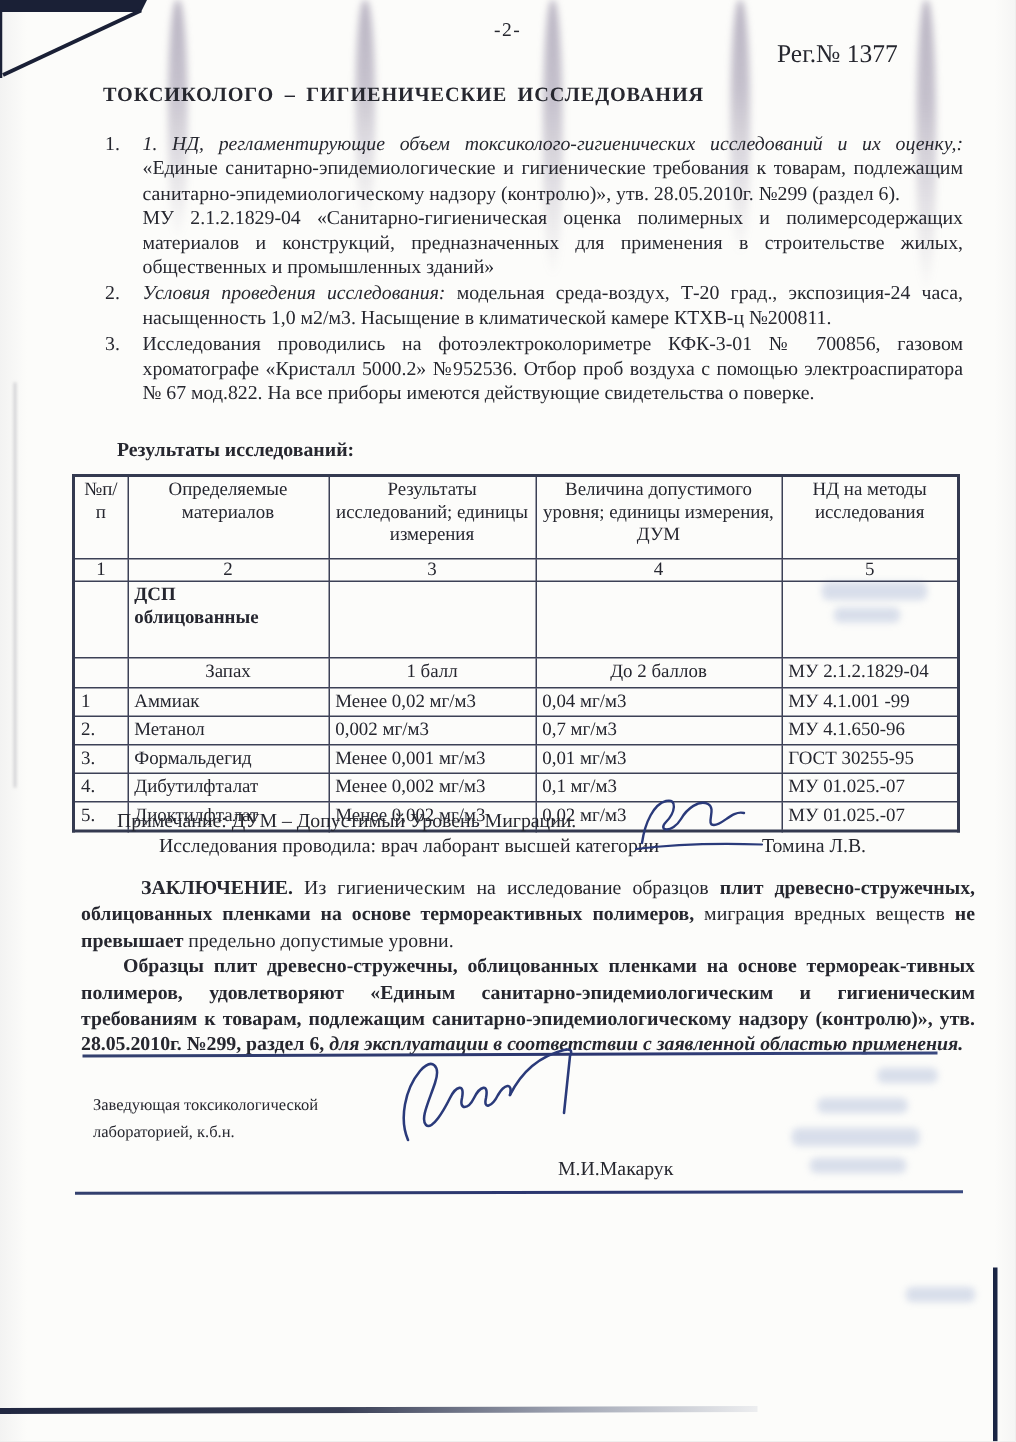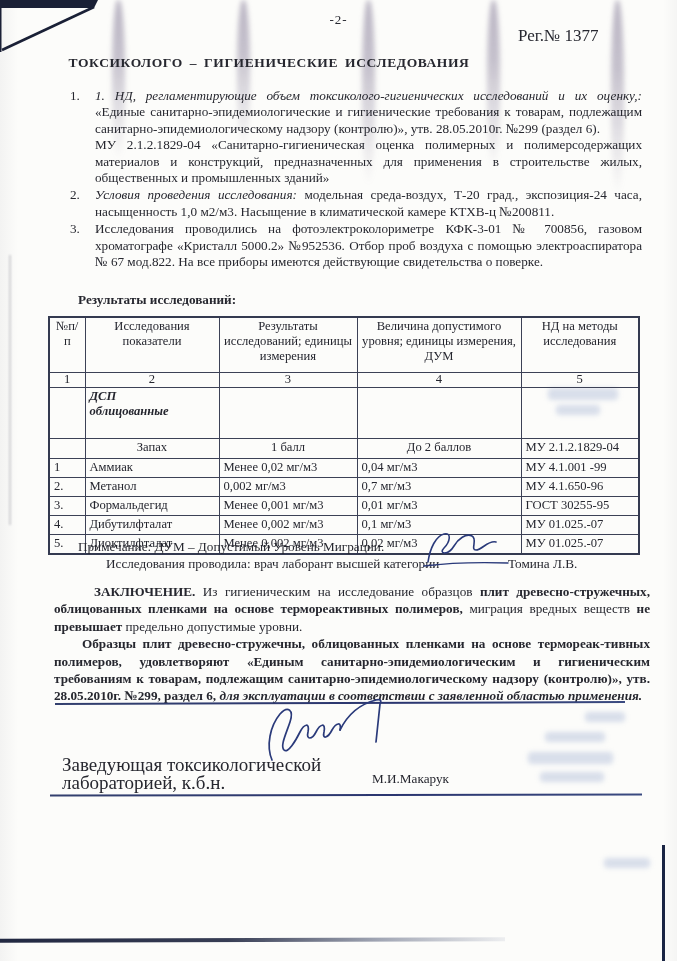--- a/index.html
+++ b/index.html
@@ -47,38 +47,38 @@
   table.results{
     position:absolute;top:316px;left:48px;width:590px;
     border-collapse:collapse;table-layout:fixed;
     font-size:12.6px;color:#25262f;
   }
   table.results td{border:1.4px solid #3c4156;padding:1px 4px;vertical-align:top;overflow:hidden;}
   table.results{border:2px solid #343a50;}
   td.c{text-align:center;}
   td.hdr{text-align:center;vertical-align:middle;line-height:15px;height:52px;}
   tr.colnums td{height:14px;line-height:13px;padding:0 4px;}
-  tr.group td{height:48px;font-weight:bold;font-style:italic;}
+  tr.group td{height:48px;font-weight:bold;}
   tr.zapah td{height:17px;}
   tr.data td{height:16px;line-height:15px;}
   td.method{padding-left:9px;font-family:Liberation Serif, serif;}
   
   .note{position:absolute;top:538px;left:78px;font-size:13.2px;line-height:17px;}
   .note-line2{margin-left:28px;}
   .sig-tomina{position:absolute;top:528px;left:420px;}
   .note-name{position:absolute;top:556px;left:508px;font-size:13.2px;}
   
   .conclusion{position:absolute;top:583px;left:54px;width:596px;font-size:13.2px;line-height:17.4px;text-align:justify;}
   .conclusion p{margin:0;}
   .conclusion p.p1{text-indent:40px;}
   .conclusion p.p2{text-indent:28px;}
   .b{font-weight:bold;margin-top:28px;}
   .bi{font-weight:bold;font-style:italic;}
   
-  .footer-position{position:absolute;top:756px;left:62px;font-size:19px;line-height:18px;}
+  .footer-position{position:absolute;top:728px;left:62px;font-size:11px;line-height:18px;}
   .footer-name{position:absolute;top:752px;left:372px;font-size:13.2px;margin-top:19px;}
   .sig-makaruk{position:absolute;top:688px;left:258px;}
   .corner-svg{position:absolute;top:0;left:0;}
 </style>
 </head>
 <body>
 
 <div class="page">
 
   <div class="streak" style="left:112px;height:160px;"></div>
@@ -135,21 +135,21 @@
     <colgroup>
       <col style="width:36px">
         <col style="width:134px">
         <col style="width:138px">
         <col style="width:164px">
         <col style="width:118px">
     </colgroup>
     <tbody>
         <tr>
       <td class="hdr">№п/п</td>
-      <td class="hdr">Исследования показатели</td>
+      <td class="hdr">Определяемые материалов</td>
       <td class="hdr">Результаты исследований; единицы измерения</td>
       <td class="hdr">Величина допустимого уровня; единицы измерения, ДУМ</td>
       <td class="hdr">НД на методы исследования</td>
     </tr>
     <tr class="colnums">
       <td class="c">1</td>
       <td class="c">2</td>
       <td class="c">3</td>
       <td class="c">4</td>
       <td class="c">5</td>

